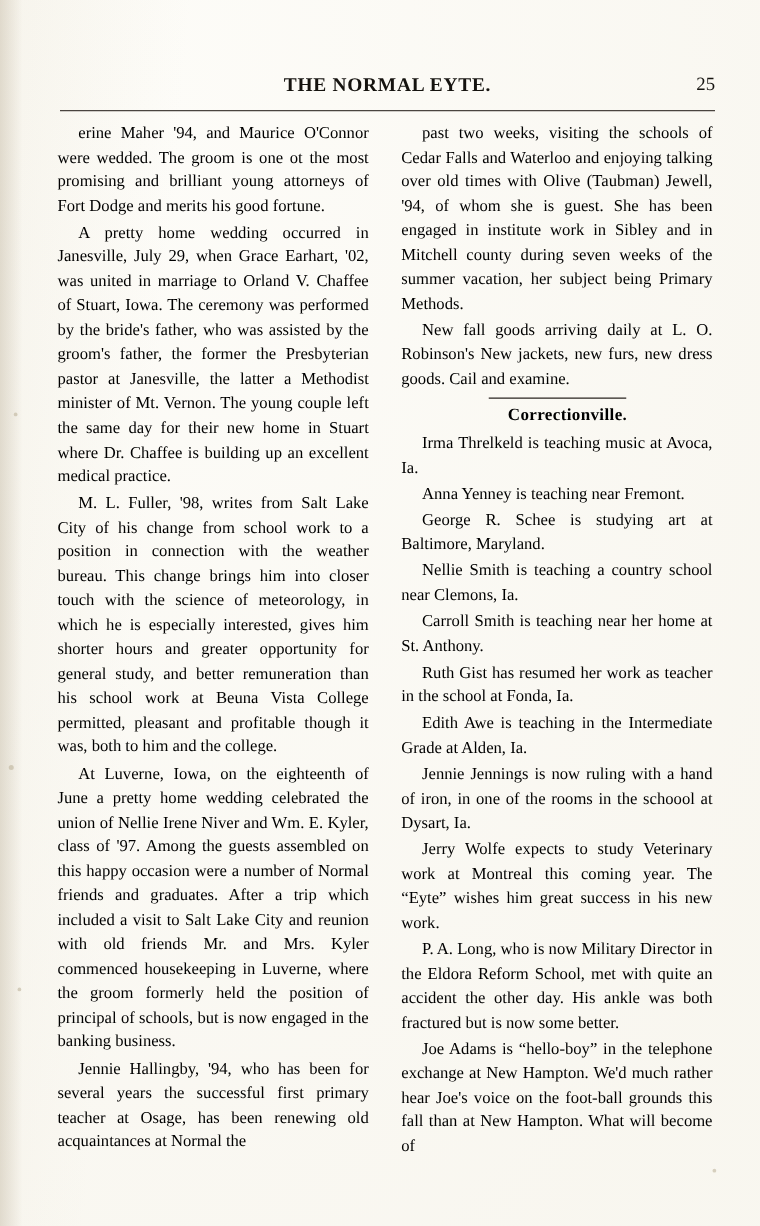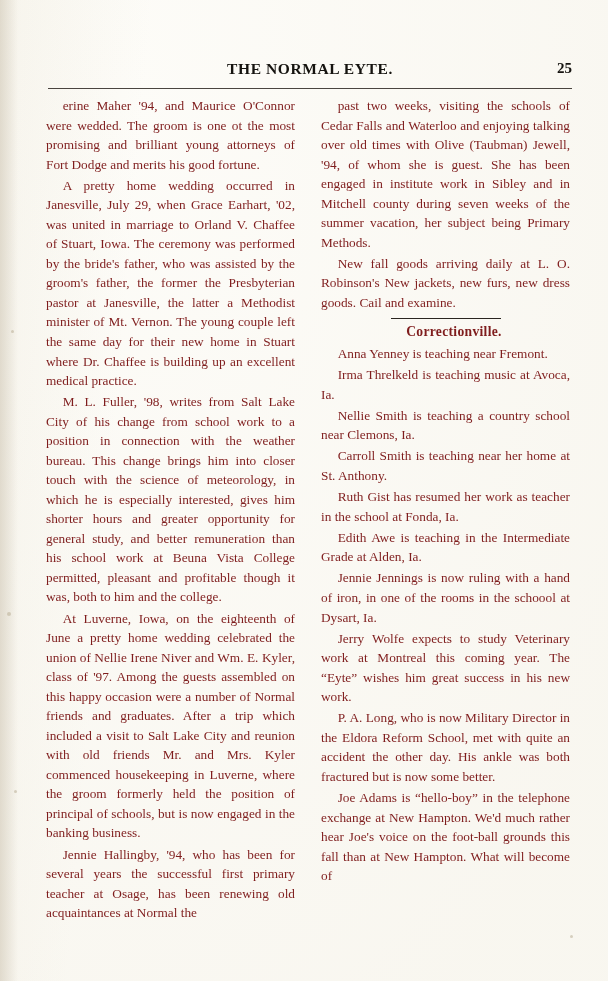--- a/index.html
+++ b/index.html
@@ -53,21 +53,21 @@
     font-weight: bold;
     font-size: 15.5px;
     letter-spacing: 0.6px;
     color: #15130f;
   }
   .page-number {
     position: absolute;
     right: 0;
     top: 0;
     font-size: 15px;
-    font-weight: bold;
+    font-weight: normal;
     color: #15130f;
   }
   .header-rule {
     position: absolute;
     left: 48px;
     right: 36px;
     top: 88px;
     height: 1px;
     background: #2a2520;
     opacity: 0.85;
@@ -81,21 +81,21 @@
     bottom: 34px;
     display: flex;
     gap: 26px;
   }
   .col {
     width: 249px;
     font-size: 13.3px;
     line-height: 1.47;
     text-align: justify;
     text-justify: inter-word;
-    color: #7f1d1d;
+    color: #000000;
   }
   .col p {
     margin: 0 0 0.12em 0;
     text-indent: 1.25em;
   }
 
   .section-head {
     text-align: center;
     font-weight: bold;
     font-size: 13.6px;
@@ -137,22 +137,23 @@
       <p>M. L. Fuller, '98, writes from Salt Lake City of his change from school work to a position in connection with the weather bureau. This change brings him into closer touch with the science of meteorology, in which he is especially interested, gives him shorter hours and greater opportunity for general study, and better remuneration than his school work at Beuna Vista College permitted, pleasant and profitable though it was, both to him and the college.</p>
       <p>At Luverne, Iowa, on the eighteenth of June a pretty home wedding celebrated the union of Nellie Irene Niver and Wm. E. Kyler, class of '97. Among the guests assembled on this happy occasion were a number of Normal friends and graduates. After a trip which included a visit to Salt Lake City and reunion with old friends Mr. and Mrs. Kyler commenced housekeeping in Luverne, where the groom formerly held the position of principal of schools, but is now engaged in the banking business.</p>
       <p>Jennie Hallingby, '94, who has been for several years the successful first primary teacher at Osage, has been renewing old acquaintances at Normal the</p>
     </div>
 
     <div class="col">
       <p>past two weeks, visiting the schools of Cedar Falls and Waterloo and enjoying talking over old times with Olive (Taubman) Jewell, '94, of whom she is guest. She has been engaged in institute work in Sibley and in Mitchell county during seven weeks of the summer vacation, her subject being Primary Methods.</p>
       <p>New fall goods arriving daily at L. O. Robinson's New jackets, new furs, new dress goods. Cail and examine.</p>
       <div class="rule-short"></div>
       <p class="section-head">Correctionville.</p>
+      <p>Irma Threlkeld is teaching music at Avoca, Ia.</p>
       <p>Anna Yenney is teaching near Fremont.</p>
-      <p>Irma Threlkeld is teaching music at Avoca, Ia.</p>
+      <p>George R. Schee is studying art at Baltimore, Maryland.</p>
       <p>Nellie Smith is teaching a country school near Clemons, Ia.</p>
       <p>Carroll Smith is teaching near her home at St. Anthony.</p>
       <p>Ruth Gist has resumed her work as teacher in the school at Fonda, Ia.</p>
       <p>Edith Awe is teaching in the Intermediate Grade at Alden, Ia.</p>
       <p>Jennie Jennings is now ruling with a hand of iron, in one of the rooms in the schoool at Dysart, Ia.</p>
       <p>Jerry Wolfe expects to study Veterinary work at Montreal this coming year. The “Eyte” wishes him great success in his new work.</p>
       <p>P. A. Long, who is now Military Director in the Eldora Reform School, met with quite an accident the other day. His ankle was both fractured but is now some better.</p>
       <p>Joe Adams is “hello-boy” in the telephone exchange at New Hampton. We'd much rather hear Joe's voice on the foot-ball grounds this fall than at New Hampton. What will become of</p>
     </div>
 

